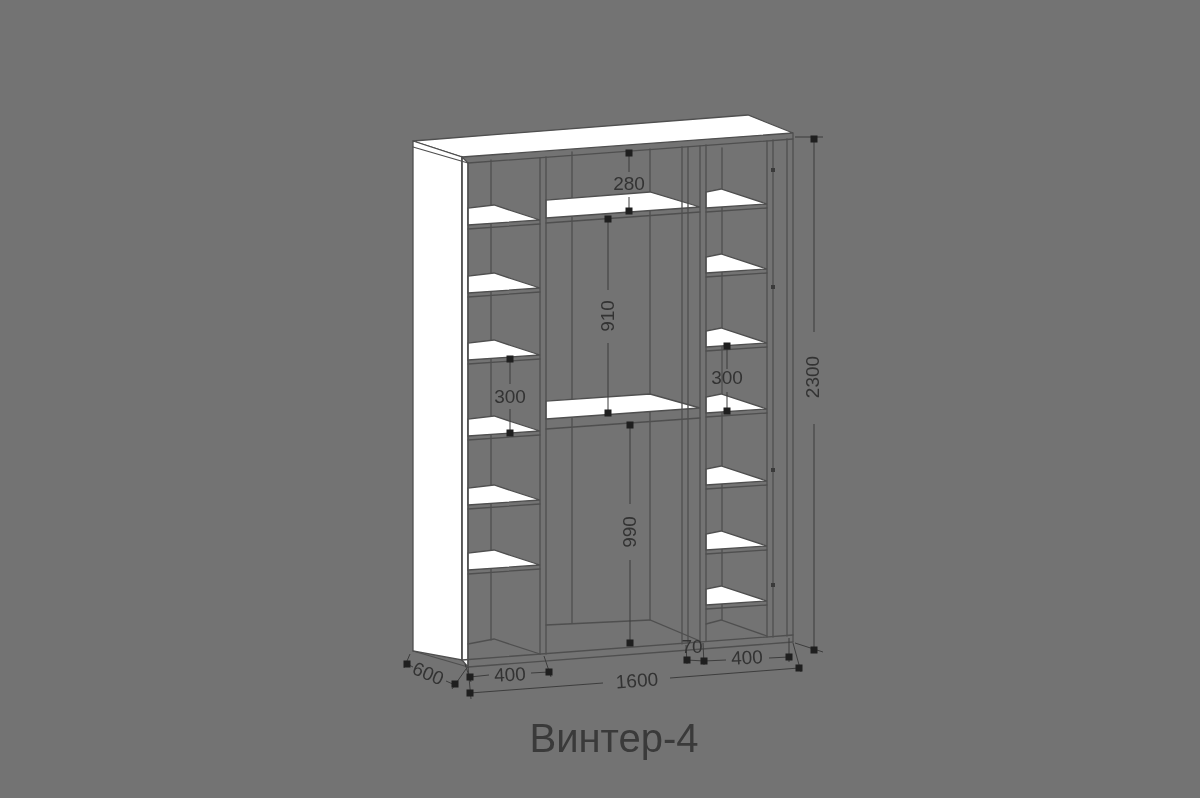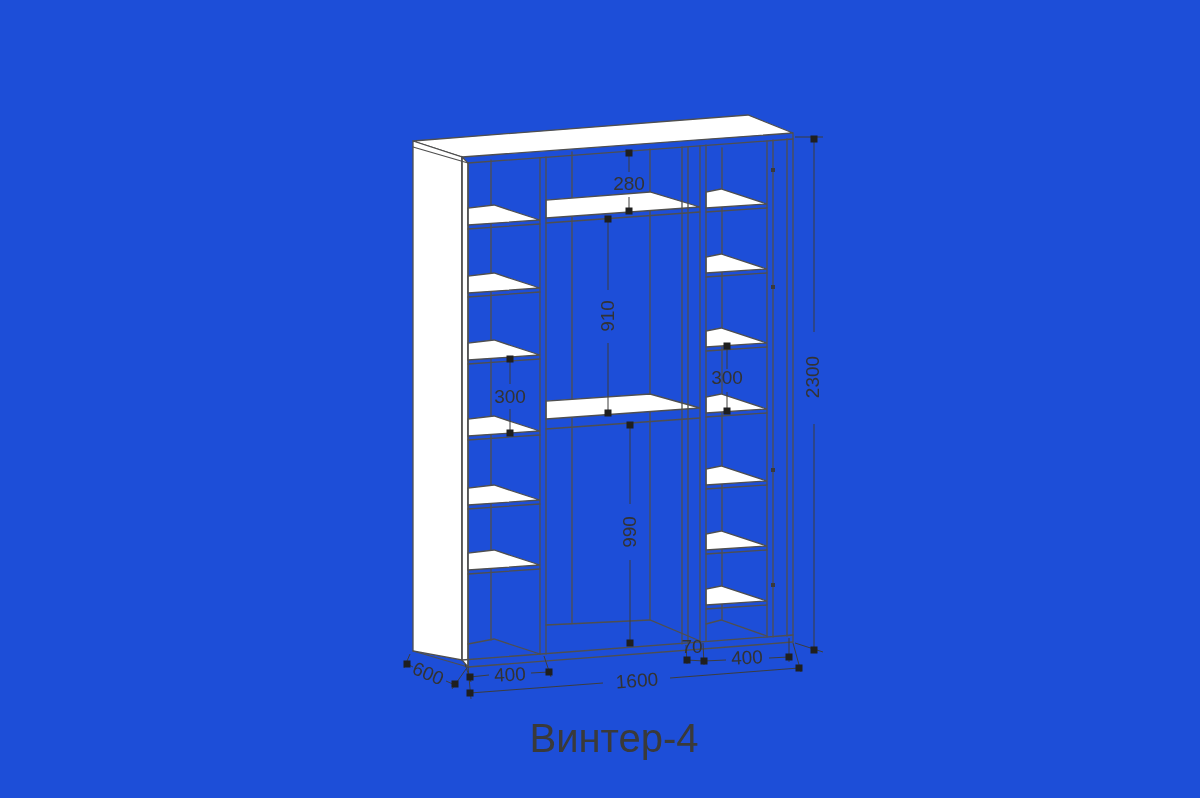--- a/index.html
+++ b/index.html
@@ -1,17 +1,17 @@
 <!DOCTYPE html>
 <html><head>
 <meta charset="utf-8">
 <style>
   html,body{margin:0;padding:0;background:#ffffff;}
   .stage{
-    position:relative;width:1200px;height:798px;background:#1d4ed8;
+    position:relative;width:1200px;height:798px;background:#737373;
     font-family:"Liberation Sans", sans-serif;overflow:hidden;
   }
   svg{position:absolute;left:0;top:0;}
   .struct{stroke:#4f4f4f;stroke-width:1.3;fill:none;stroke-linecap:round;}
   .face{stroke:#4f4f4f;stroke-width:1.3;fill:#ffffff;}
   .dim{stroke:#3d3d3d;stroke-width:1;fill:none;}
   .sq{fill:#1f1f1f;stroke:none;}
   .dot{fill:#3a3a3a;stroke:none;}
   .dimtxt{fill:#333333;font-size:19px;font-family:"Liberation Sans",sans-serif;}
   .titletxt{fill:#3a3a3a;font-size:40px;font-family:"Liberation Sans",sans-serif;}

